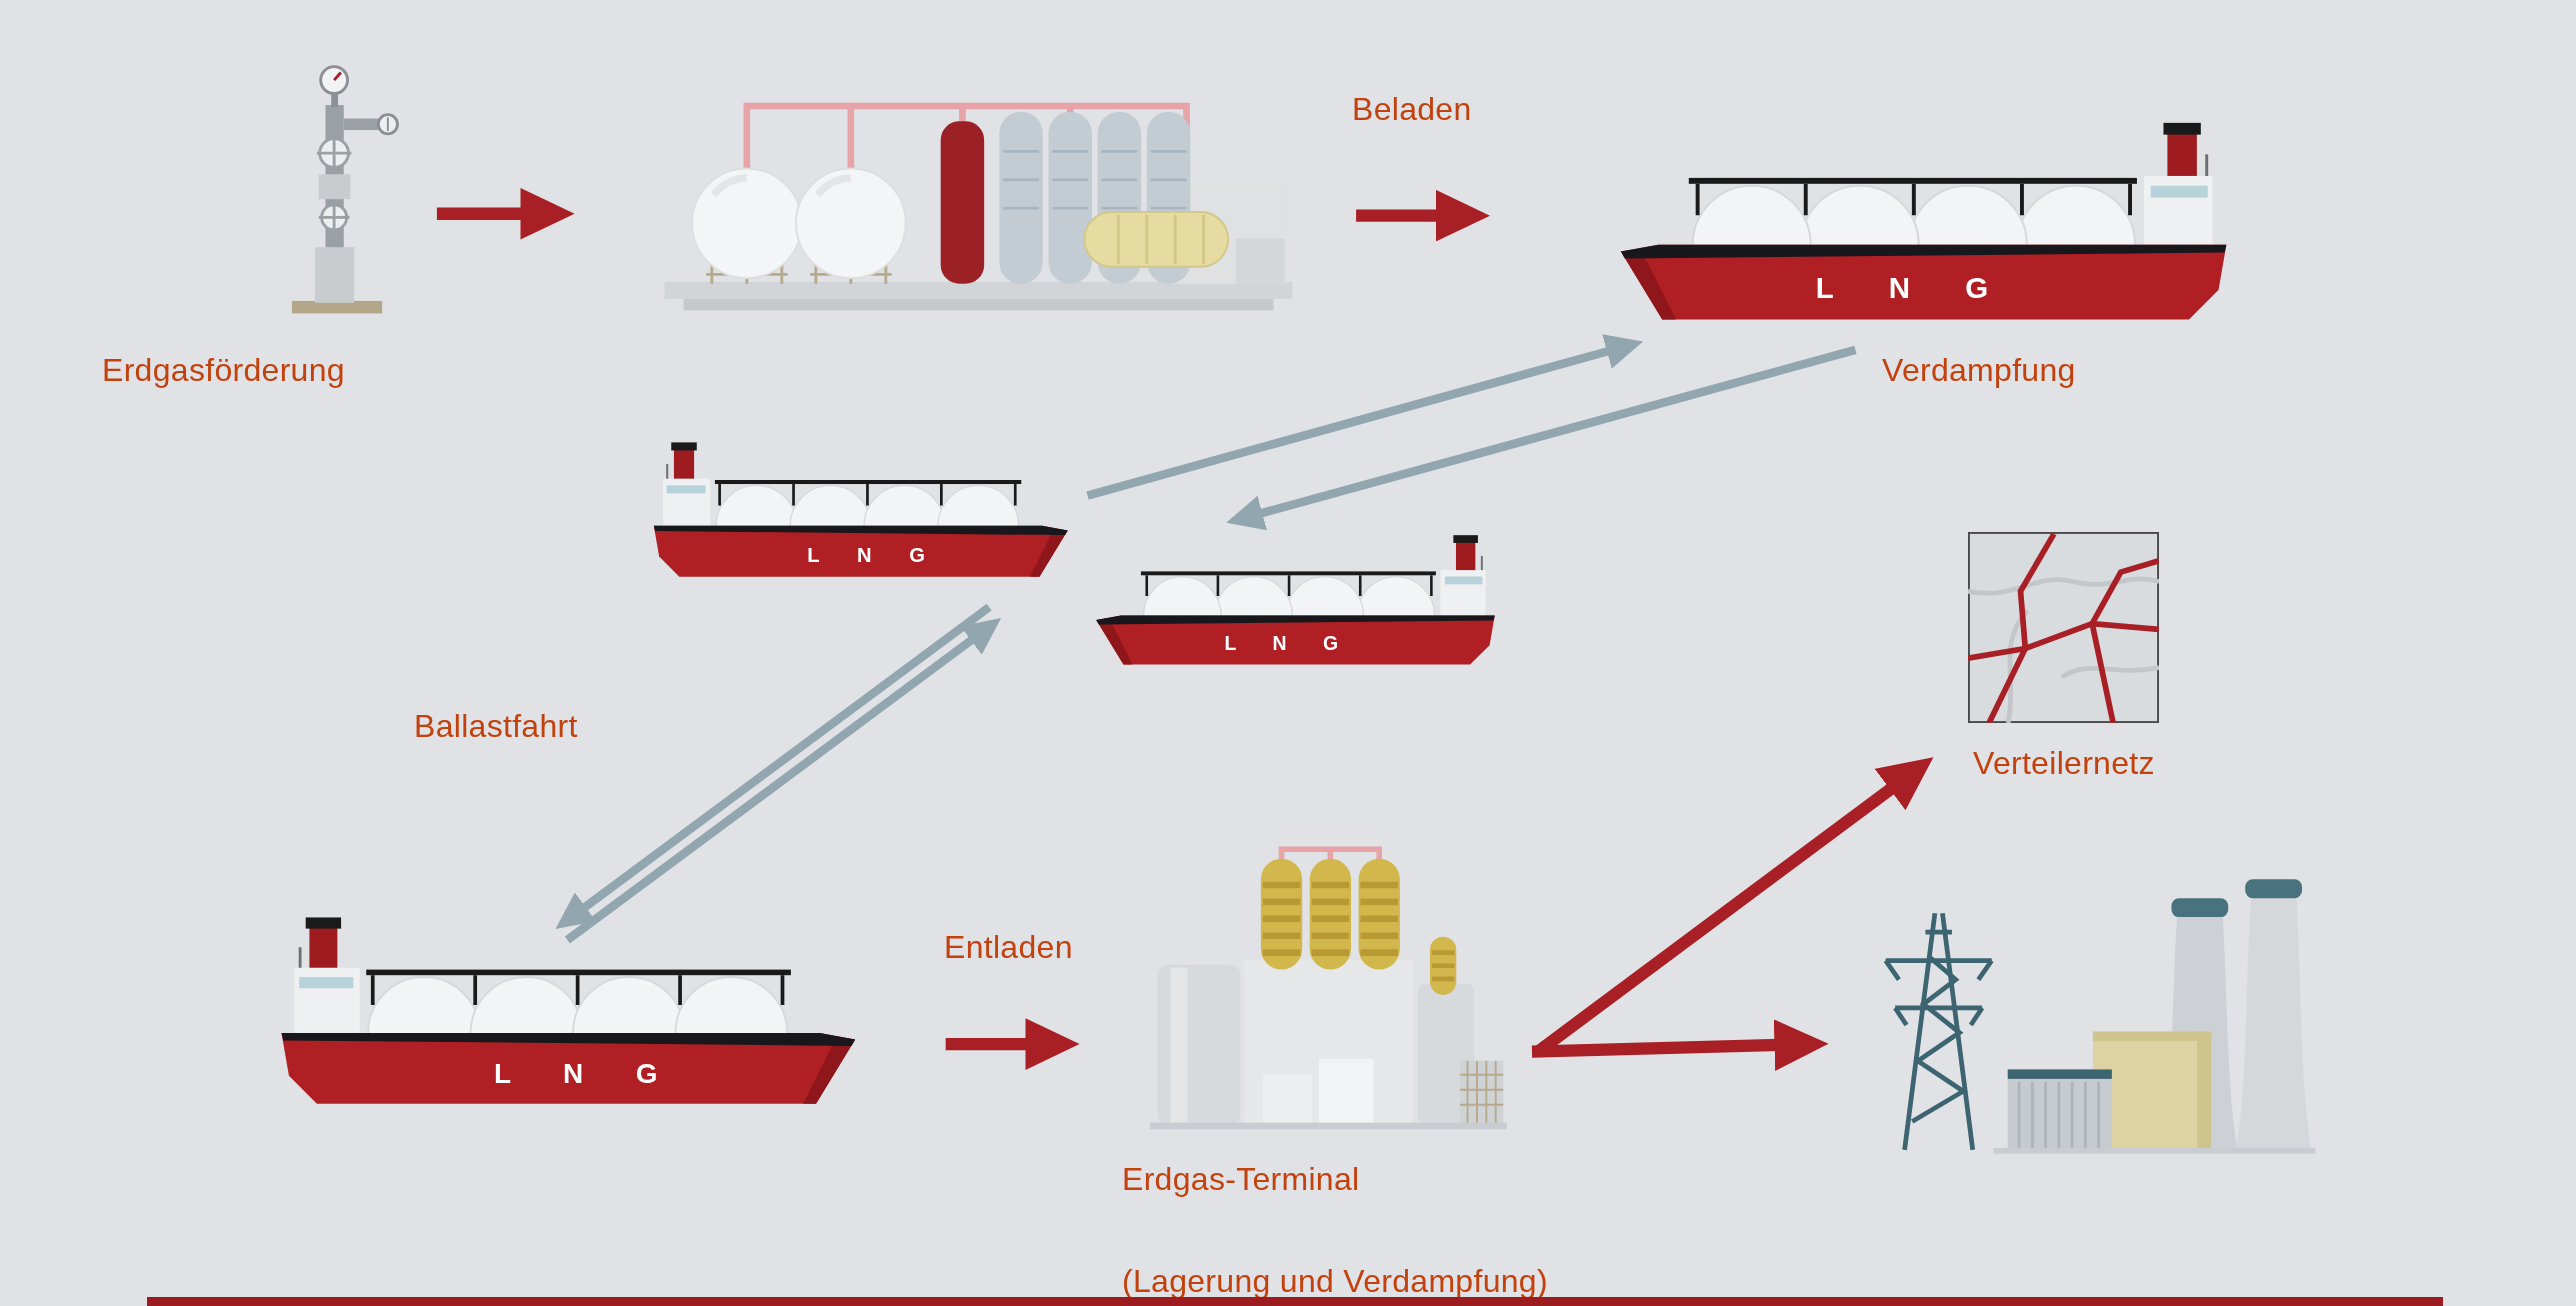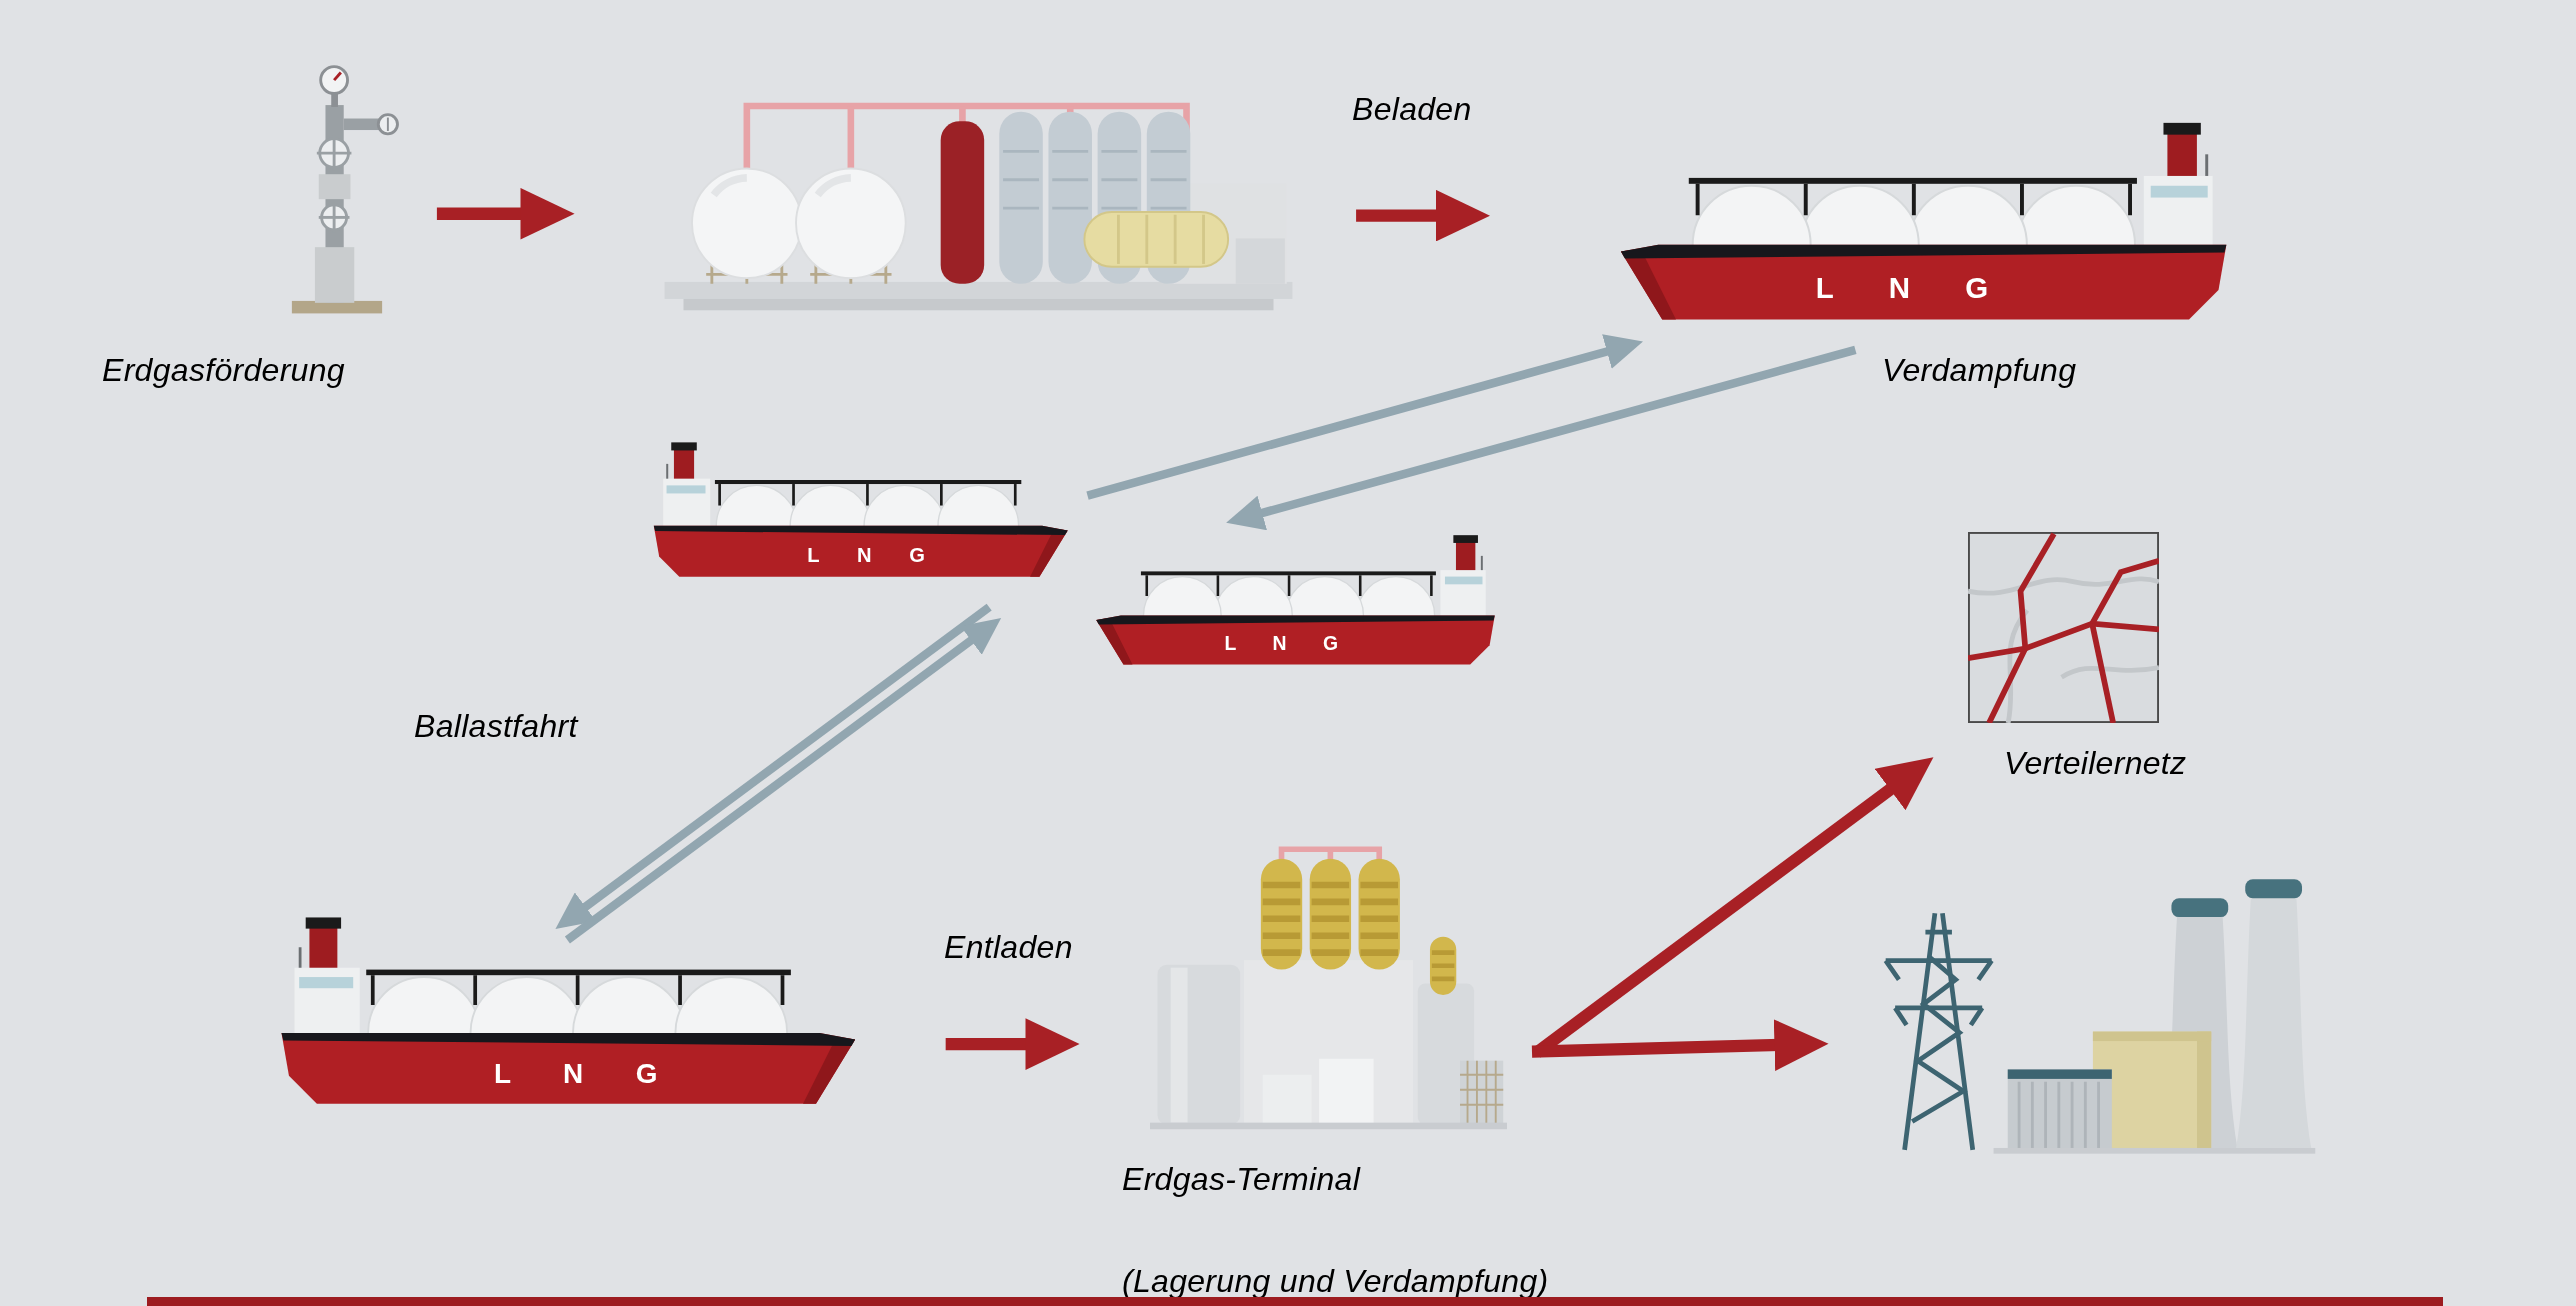--- a/index.html
+++ b/index.html
@@ -10,24 +10,23 @@
     width: 2576px;
     height: 1307px;
     background: #e0e2e5;
     overflow: hidden;
   }
   .node { position: absolute; }
   .node svg { display: block; width: 100%; height: auto; }
   .label {
     position: absolute;
     font-size: 32px;
-    color: #000000;
+    color: #c2410c;
     letter-spacing: 0.3px;
     white-space: nowrap;
-    font-style: italic;
   }
   .label.center { text-align: left; }
   .lng-text {
     fill: #ffffff;
     font-weight: bold;
     font-size: 30px;
     letter-spacing: 24px;
     text-anchor: middle;
     font-family: "Liberation Sans", sans-serif;
   }
@@ -277,21 +276,21 @@
         <path d="M 200,142 C 150,152 130,132 98,152"></path>
       </g>
       <g stroke="#a82025" stroke-width="6" fill="none">
         <path d="M 22,200 L 60,122 L 55,62 L 90,2"></path>
         <path d="M 0,132 L 60,122 L 130,96 L 200,102"></path>
         <path d="M 130,96 L 160,42 L 200,30"></path>
         <path d="M 130,96 L 152,200"></path>
       </g>
     </svg>
   </div>
-  <div class="label" style="left:1973px; top:745px;margin-left:31px;">Verteilernetz</div>
+  <div class="label" style="left:1973px; top:745px;">Verteilernetz</div>
 
   <div class="node" style="left:1880px; top:866px; width:440px;">
     <svg viewBox="0 0 465 310">
 
       <g stroke="#3d6471" stroke-width="5" fill="none">
         <path d="M 26,300 L 58,50 M 98,300 L 66,50"></path>
         <path d="M 6,100 H 118 M 16,150 H 108 M 48,70 H 76"></path>
         <path d="M 34,270 L 88,238 L 40,206 L 84,176 L 46,146 L 80,120 L 52,96"></path>
         <path d="M 6,100 L 20,120 M 118,100 L 104,120 M 16,150 L 28,168 M 108,150 L 96,168"></path>
       </g>

